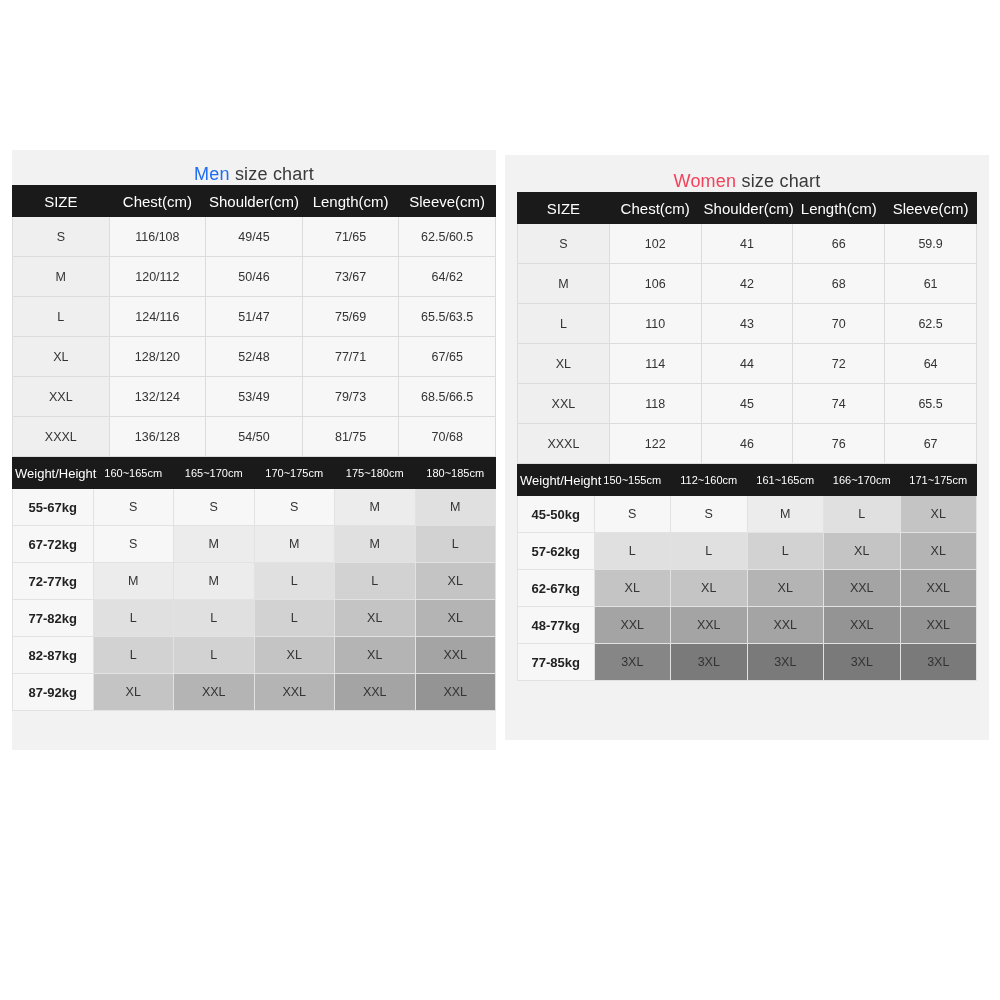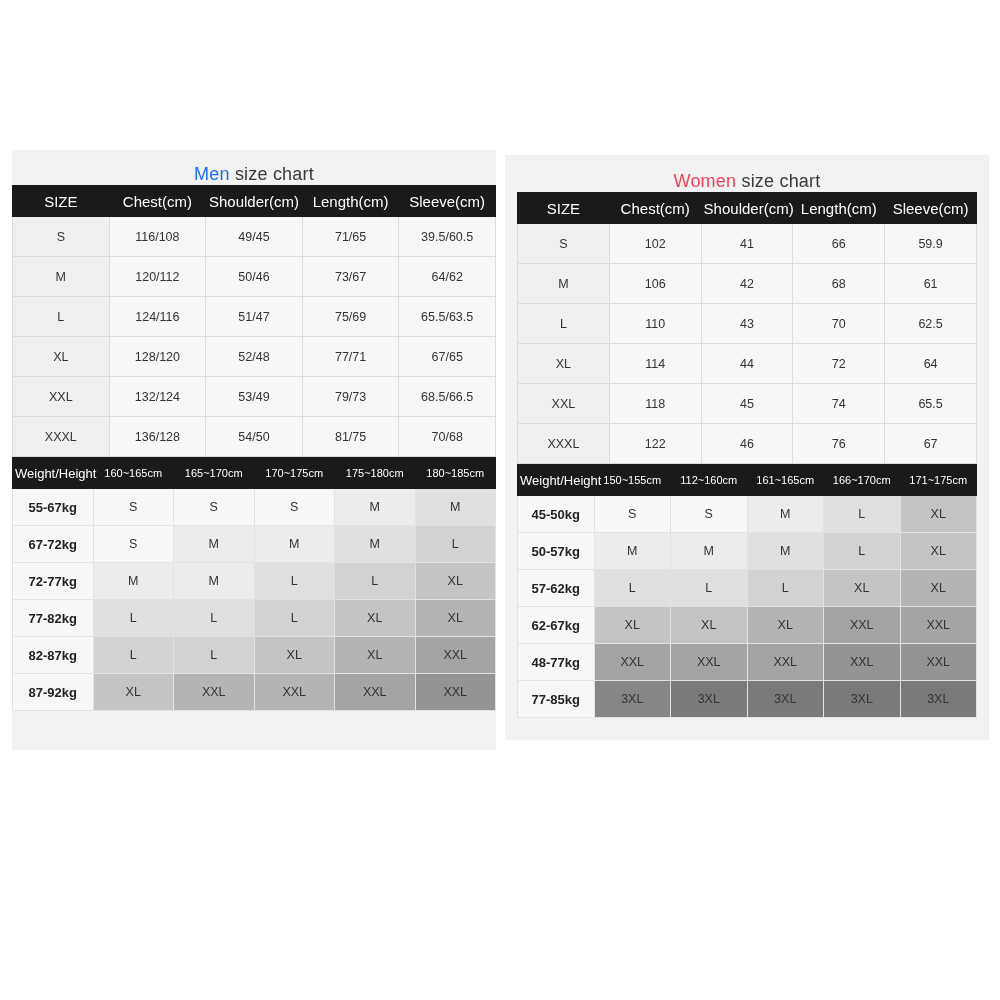--- a/index.html
+++ b/index.html
@@ -137,21 +137,21 @@
               <th>Length(cm)</th>
               <th>Sleeve(cm)</th>
             </tr>
           </thead>
         <tbody>
             <tr>
               <td>S</td>
               <td>116/108</td>
               <td>49/45</td>
               <td>71/65</td>
-              <td>39.5/60.5</td>
+              <td>62.5/60.5</td>
             </tr>
             <tr>
               <td>M</td>
               <td>120/112</td>
               <td>50/46</td>
               <td>73/67</td>
               <td>64/62</td>
             </tr>
             <tr>
               <td>L</td>
@@ -329,28 +329,20 @@
         <tbody>
             <tr>
               <td>45-50kg</td>
               <td class="s0">S</td>
               <td class="s0">S</td>
               <td class="s1">M</td>
               <td class="s2">L</td>
               <td class="s4">XL</td>
             </tr>
             <tr>
-              <td>50-57kg</td>
-              <td class="s1">M</td>
-              <td class="s1">M</td>
-              <td class="s2">M</td>
-              <td class="s3">L</td>
-              <td class="s4">XL</td>
-            </tr>
-            <tr>
               <td>57-62kg</td>
               <td class="s2">L</td>
               <td class="s2">L</td>
               <td class="s3">L</td>
               <td class="s4">XL</td>
               <td class="s5">XL</td>
             </tr>
             <tr>
               <td>62-67kg</td>
               <td class="s4">XL</td>

